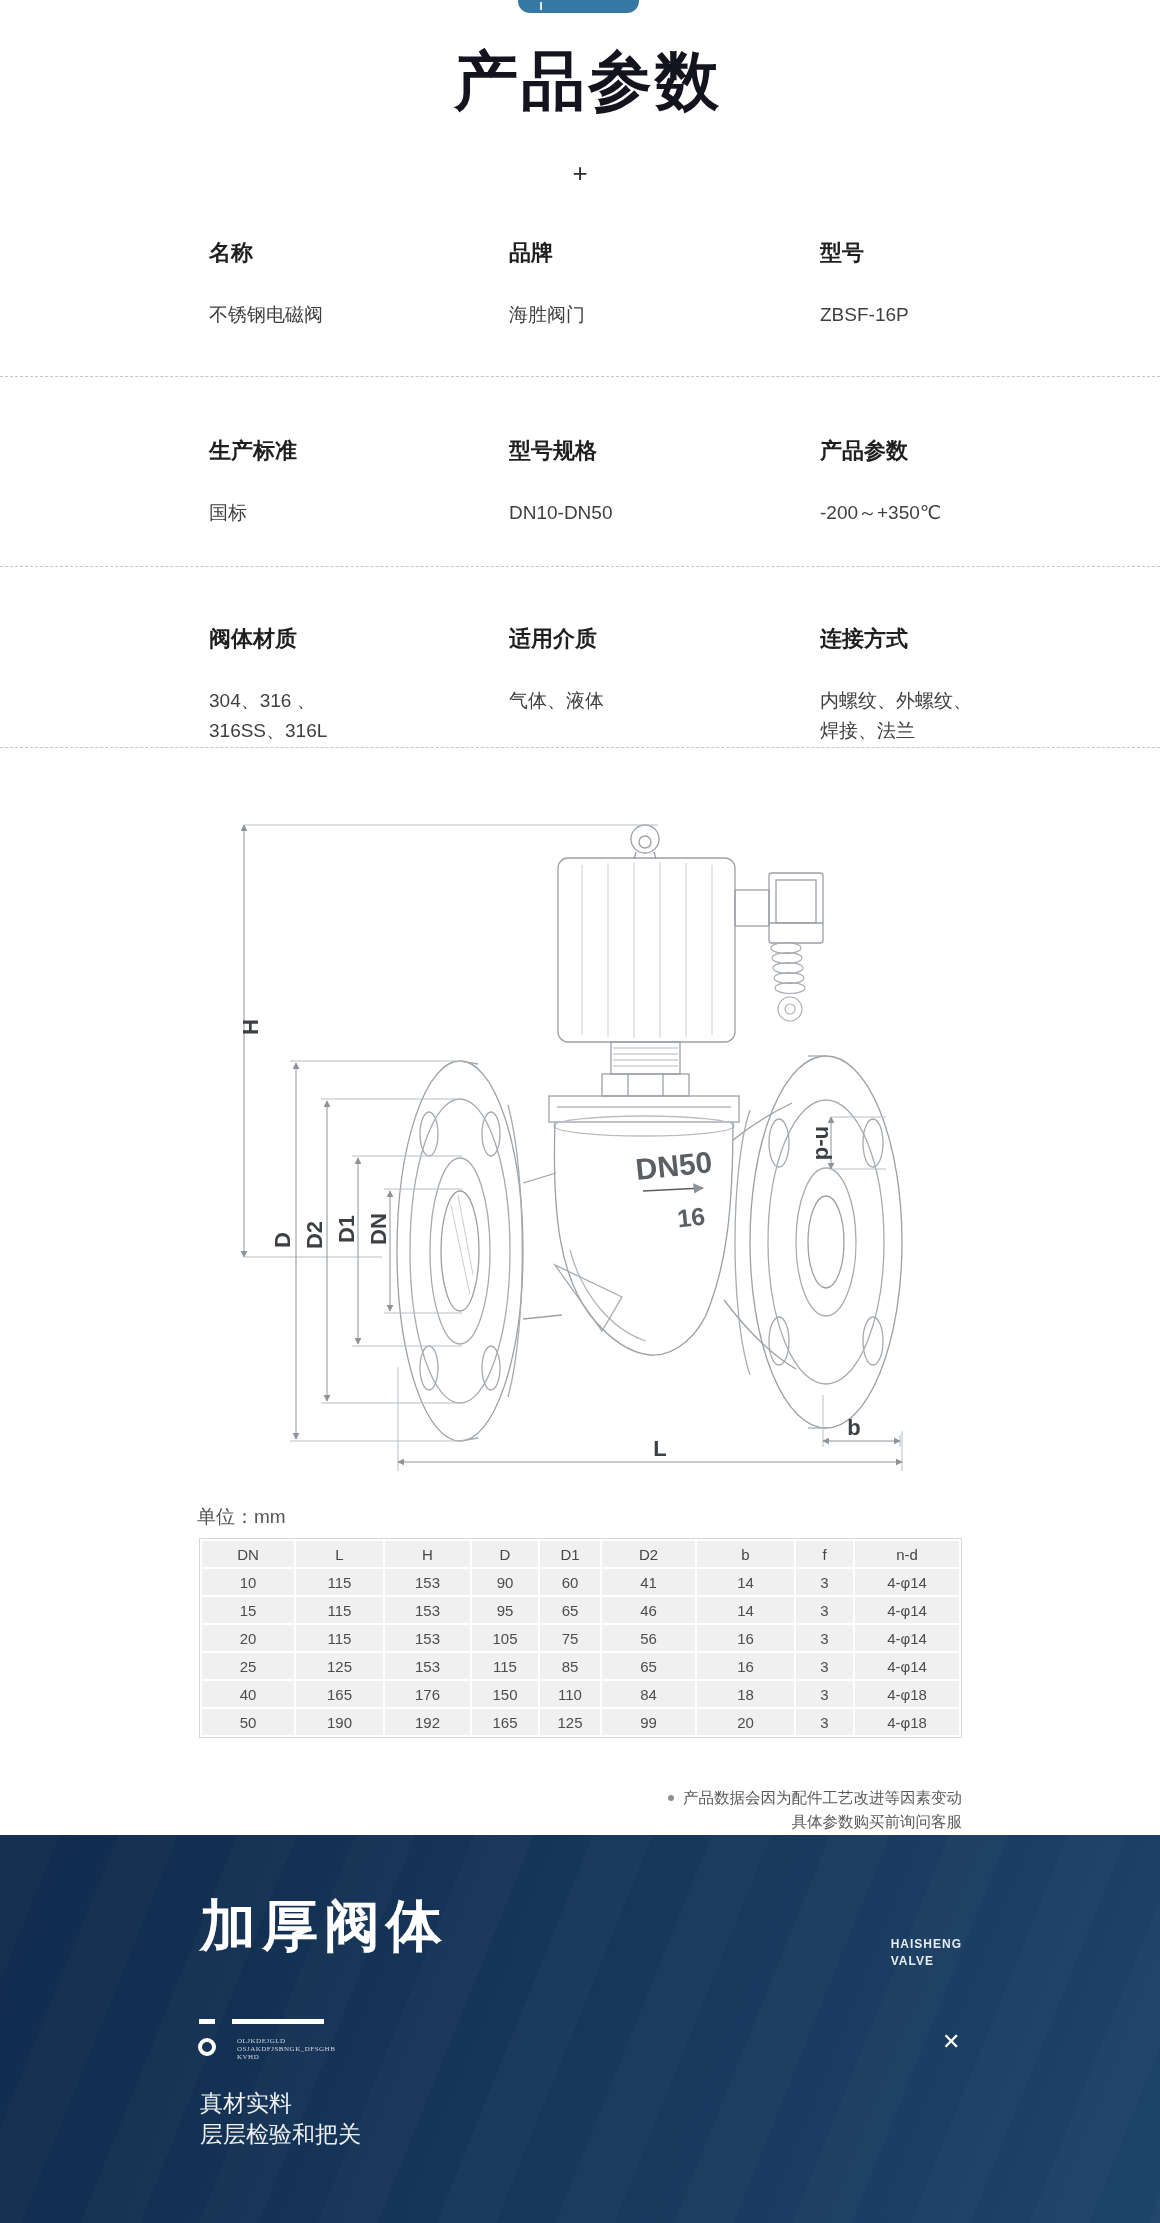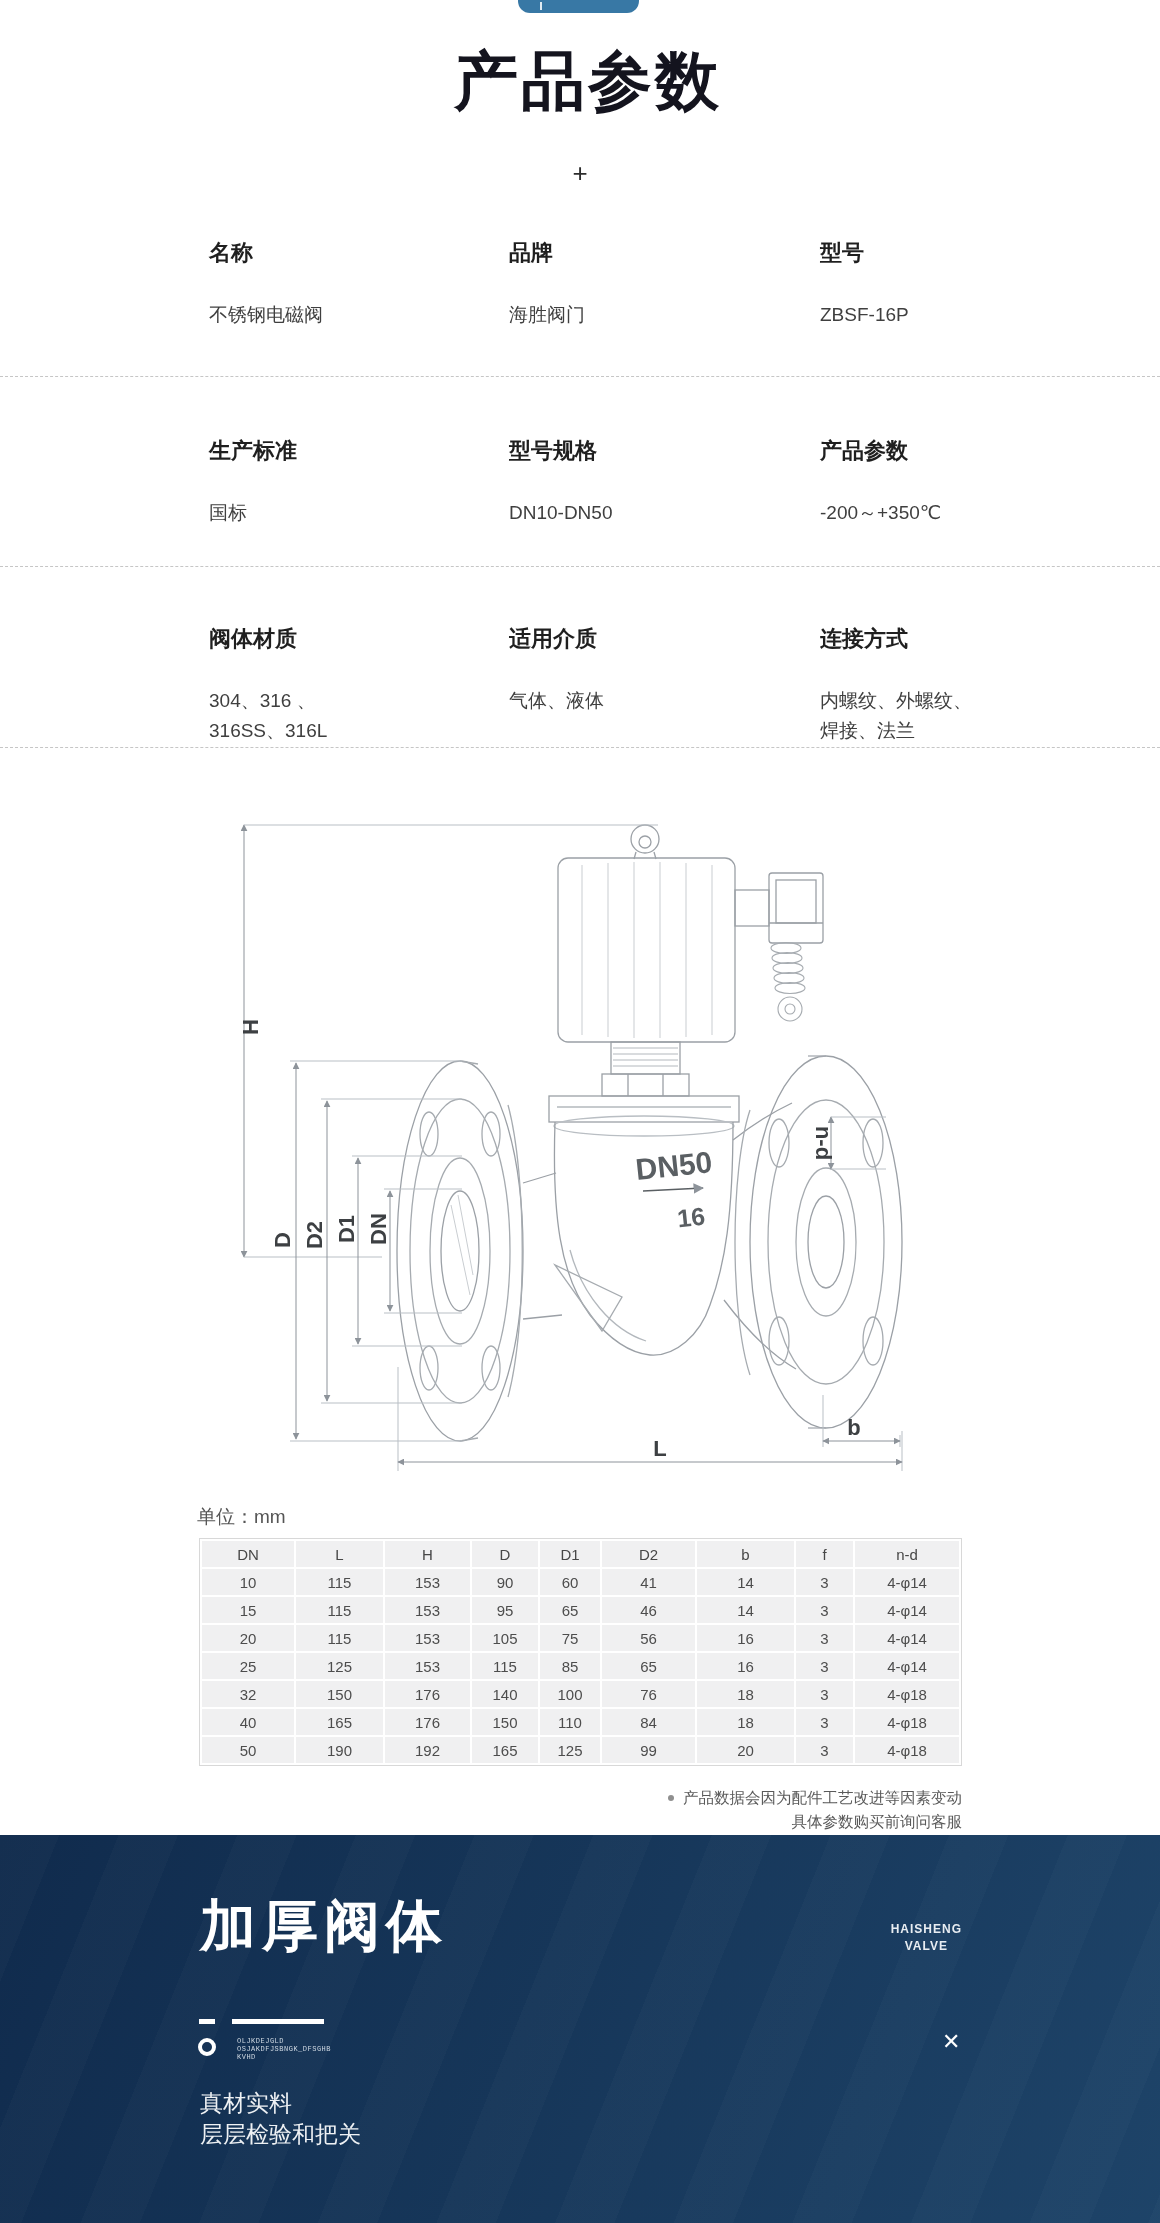--- a/index.html
+++ b/index.html
@@ -44,27 +44,27 @@
   .bullet-icon{display:inline-block;width:6px;height:6px;border-radius:50%;
         background:#8f8f8f;margin-right:9px;vertical-align:2px;}
 
   
   .hero{position:absolute;left:0;top:1835px;width:1160px;height:448px;
         background:linear-gradient(112deg,#102b4d 0%,#163659 45%,#1e4469 100%);}
   .hero-texture{position:absolute;inset:0;
         background:repeating-linear-gradient(112deg,rgba(255,255,255,.018) 0 55px,rgba(0,0,0,0) 55px 110px);}
   .hero-title{position:absolute;left:200px;top:54px;font-size:56px;font-weight:800;
         color:#ffffff;letter-spacing:6px;}
-  .hero-brand{position:absolute;right:198px;top:86px;text-align:center;font-size:12px;
+  .hero-brand{position:absolute;right:198px;top:101px;text-align:left;font-size:12px;
         font-weight:700;letter-spacing:1px;color:#e8edf2;line-height:17px;}
   .dash-short{position:absolute;left:199px;top:184px;width:16px;height:5px;background:#fff;}
   .dash-long{position:absolute;left:232px;top:184px;width:92px;height:5px;background:#fff;}
   .ring-icon{position:absolute;left:198px;top:203px;width:10px;height:10px;border:4px solid #fff;
         border-radius:50%;}
-  .fine-print{position:absolute;left:237px;top:202px;font-family:Liberation Mono, monospace;
+  .fine-print{position:absolute;left:237px;top:202px;font-family:Liberation Serif, serif;
         font-size:7px;line-height:8px;letter-spacing:.5px;color:#cfd8e2;white-space:pre-line;}
   .close-icon{position:absolute;left:942px;top:194px;font-size:22px;font-weight:700;color:#fff;}
   .hero-caption{position:absolute;left:200px;top:253px;font-size:23px;color:#eef1f4;line-height:31px;}
   .bottom-bar{position:absolute;left:0;bottom:0;width:100%;height:16px;background:#2a6193;}
 
   
   .diagram text{font-family:"Liberation Sans","DejaVu Sans",sans-serif;}
 </style>
 </head>
 <body>
@@ -337,31 +337,20 @@
           <td>125</td>
           <td>153</td>
           <td>115</td>
           <td>85</td>
           <td>65</td>
           <td>16</td>
           <td>3</td>
           <td>4-φ14</td>
         </tr>
         <tr>
-          <td>32</td>
-          <td>150</td>
-          <td>176</td>
-          <td>140</td>
-          <td>100</td>
-          <td>76</td>
-          <td>18</td>
-          <td>3</td>
-          <td>4-φ18</td>
-        </tr>
-        <tr>
           <td>40</td>
           <td>165</td>
           <td>176</td>
           <td>150</td>
           <td>110</td>
           <td>84</td>
           <td>18</td>
           <td>3</td>
           <td>4-φ18</td>
         </tr>

